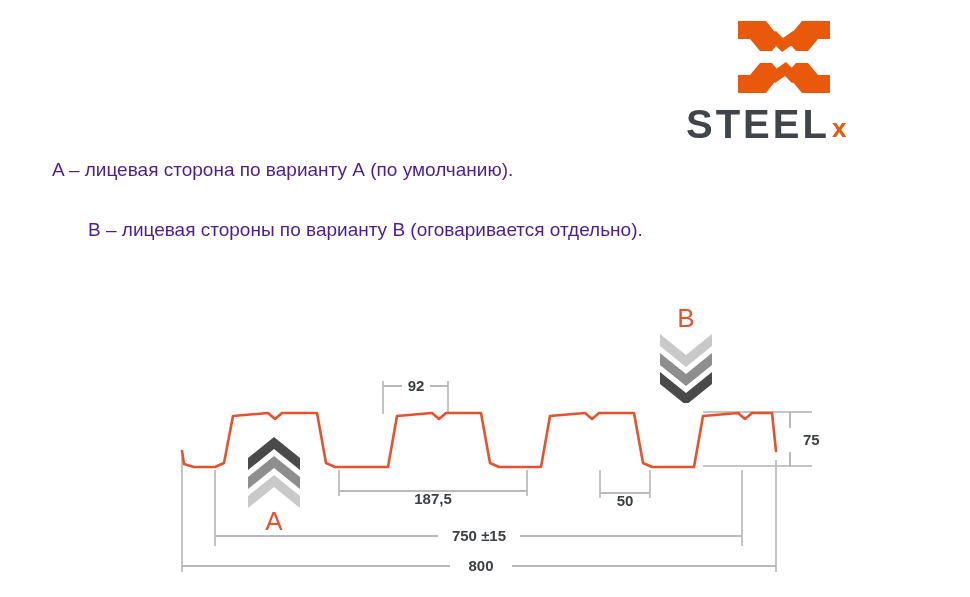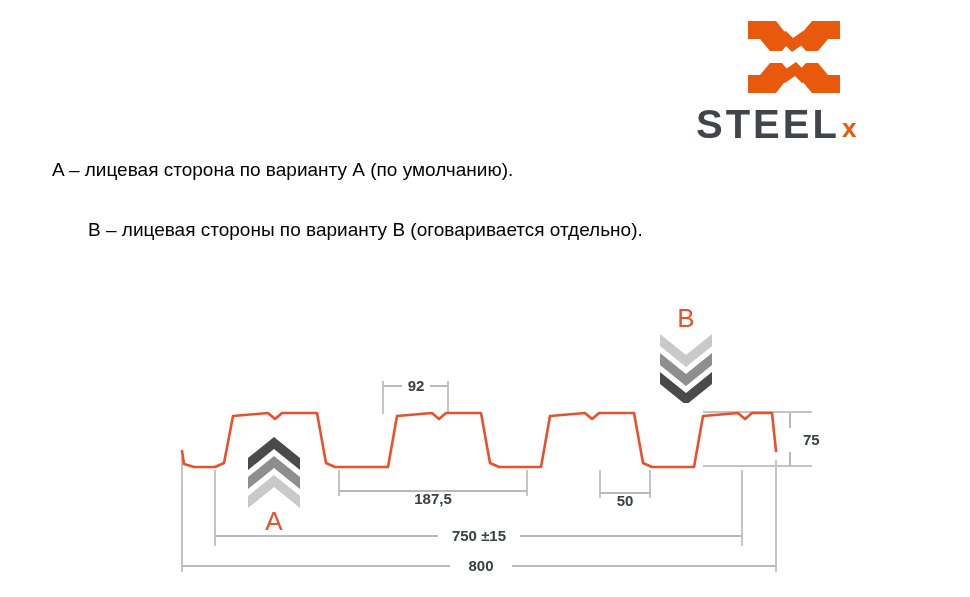--- a/index.html
+++ b/index.html
@@ -25,21 +25,20 @@
     background: #ffffff;
   }
 
   
   #logo-block {
     position: absolute;
     left: 686px;
     top: 18px;
     width: 230px;
     height: 125px;
-    margin-left: 10px;
   }
   #logo-mark {
     position: absolute;
     left: 50px;
     top: 0px;
     width: 96px;
     height: 78px;
   }
   #logo-wordmark {
     position: absolute;
@@ -68,21 +67,21 @@
     position: relative;
     top: -3px;
   }
 
   
   .legend-line {
     position: absolute;
     left: 52px;
     font-family: "Liberation Sans", sans-serif;
     font-size: 19px;
-    color: #000000;
+    color: #4c1d95;
     white-space: nowrap;
     letter-spacing: 0px;
   }
   #legend-a { top: 159px; }
   #legend-b { top: 219px; margin-left: 36px; }
 
   
   #drawing {
     position: absolute;
     left: 0;

